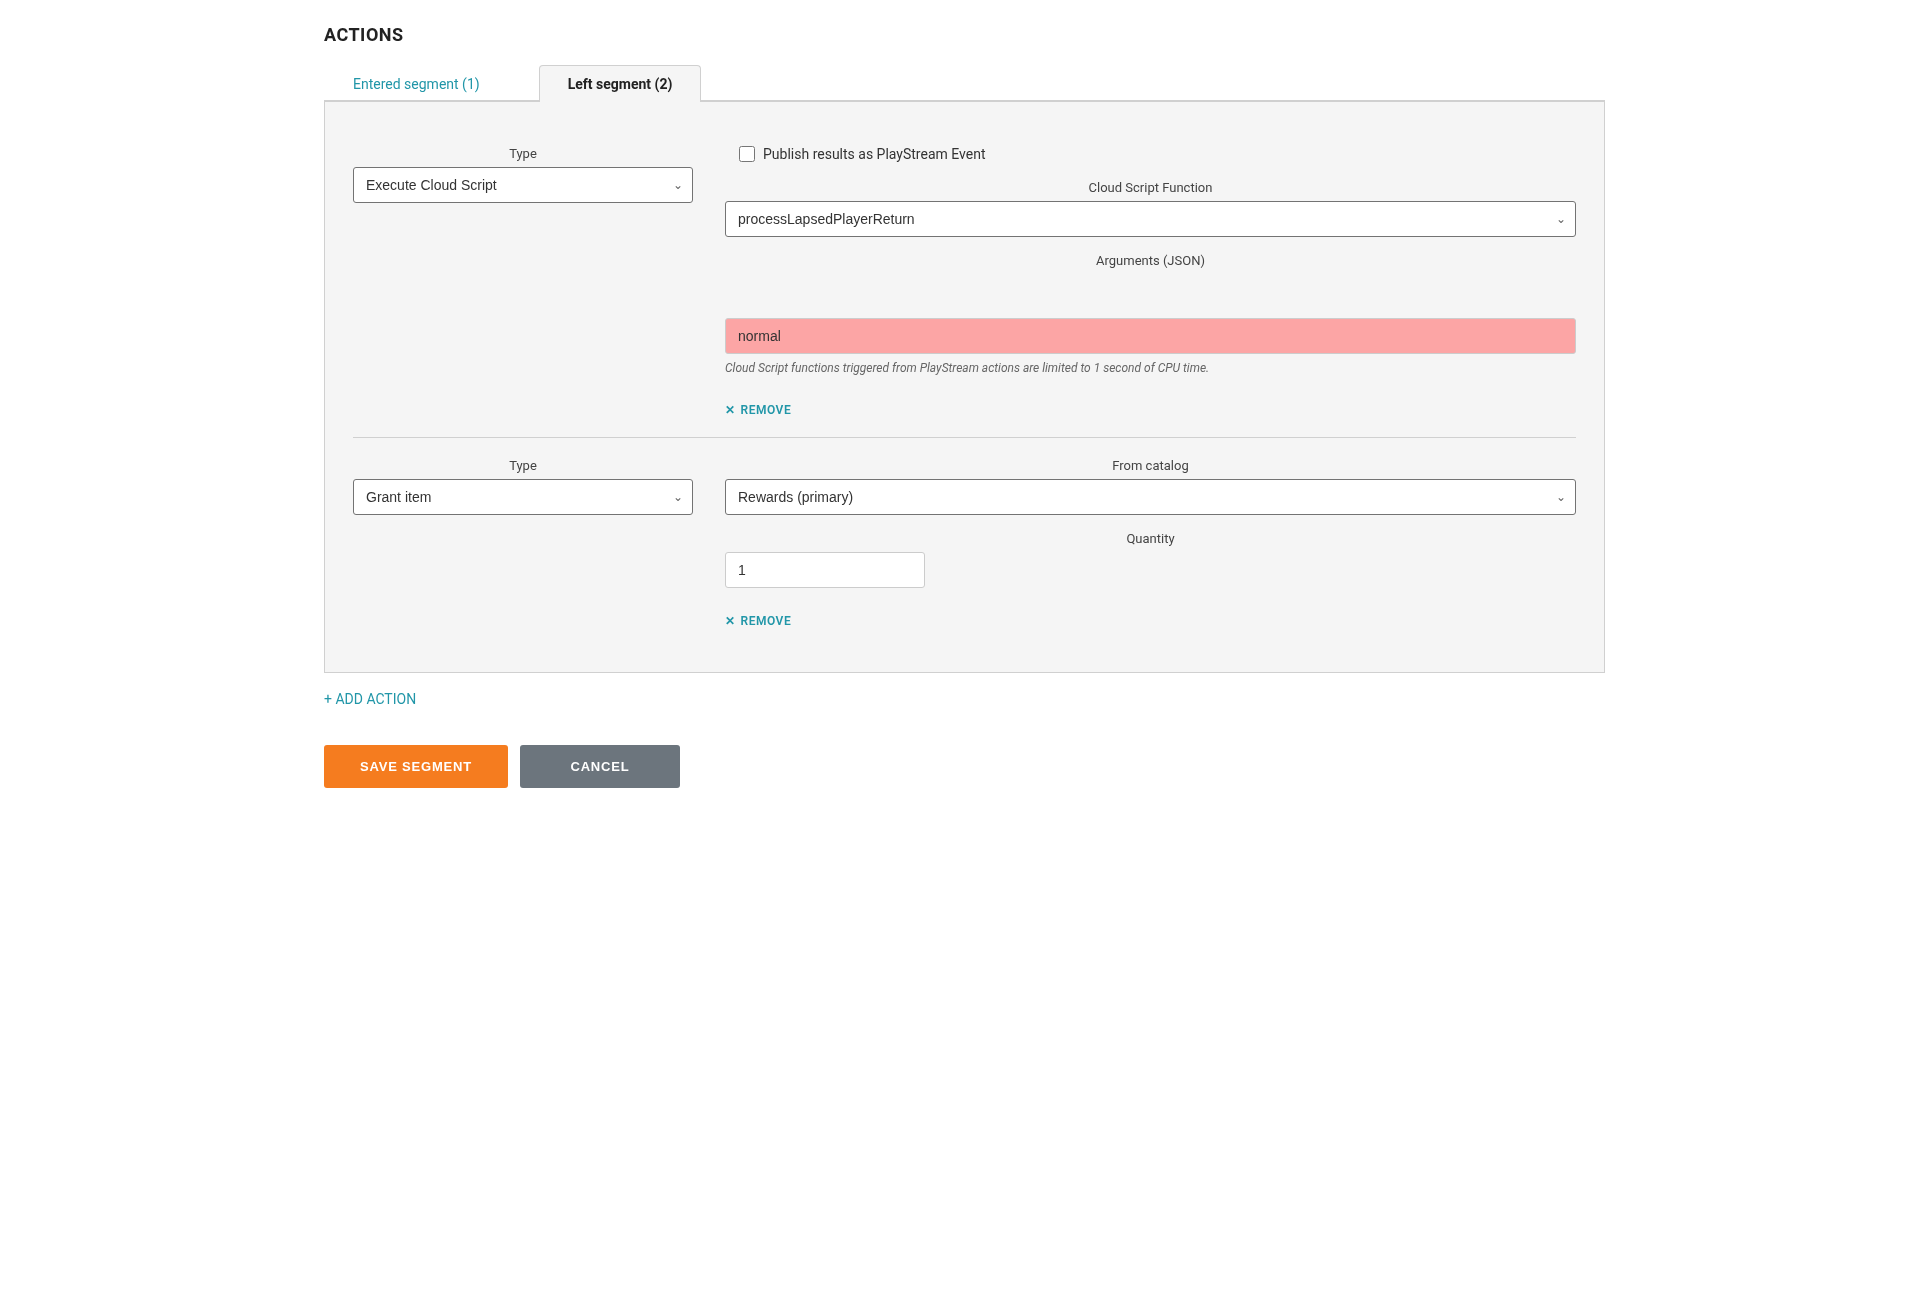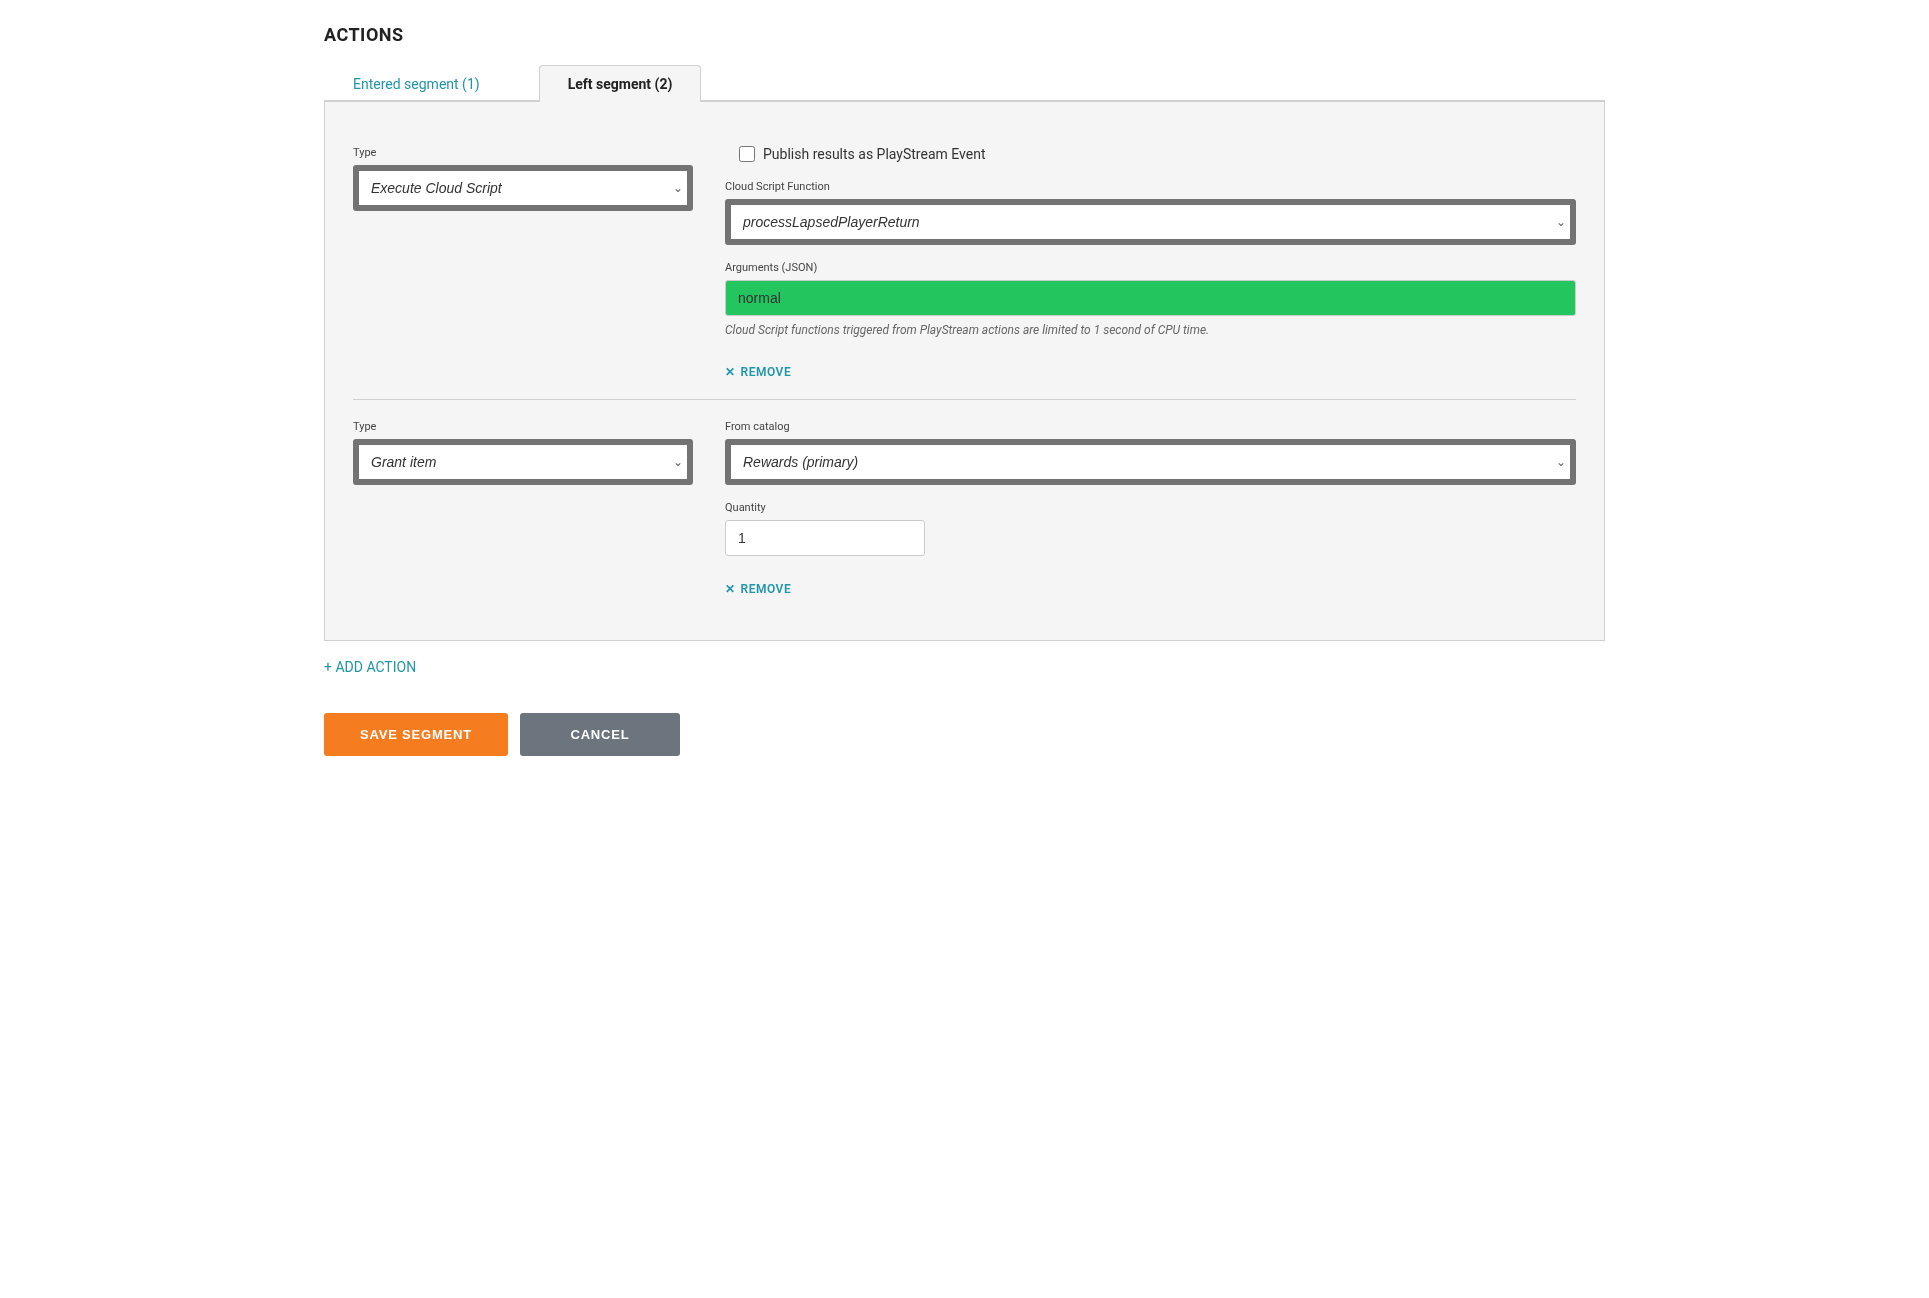--- a/index.html
+++ b/index.html
@@ -67,42 +67,42 @@
       align-items: flex-start;
     }
     .left-col {
       width: 340px;
       flex-shrink: 0;
     }
     .right-col {
       flex: 1;
     }
     .field-label {
-      font-size: 11px;
+      font-size: 13px;
       color: #444;
       margin-bottom: 6px;
       font-weight: 400;
+      text-align: center;
     }
     .select-wrapper {
       position: relative;
       display: inline-block;
       width: 100%;
     }
     .select-field {
       width: 100%;
       padding: 9px 36px 9px 12px;
-      border: 6px solid #737373;
+      border: 1px solid #737373;
       border-radius: 3px;
       background: #fff;
       font-size: 14px;
       color: #333;
       appearance: none;
       -webkit-appearance: none;
       cursor: pointer;
-      font-style: italic;
     }
     .select-arrow {
       position: absolute;
       right: 10px;
       top: 50%;
       transform: translateY(-50%);
       pointer-events: none;
       color: #666;
       font-size: 12px;
     }
@@ -120,23 +120,24 @@
     }
     .checkbox-label {
       font-size: 14px;
       color: #333;
     }
     .input-field {
       width: 100%;
       padding: 9px 12px;
       border: 1px solid #ccc;
       border-radius: 3px;
-      background: #22c55e;
-      font-size: 14px;
-      color: #333;
+      background: #fca5a5;
+      font-size: 14px;
+      color: #333;
+      margin-top: 44px;
     }
     .helper-text {
       font-size: 12px;
       color: #666;
       font-style: italic;
       margin-top: 6px;
       line-height: 1.4;
     }
     .remove-link {
       display: inline-flex;

